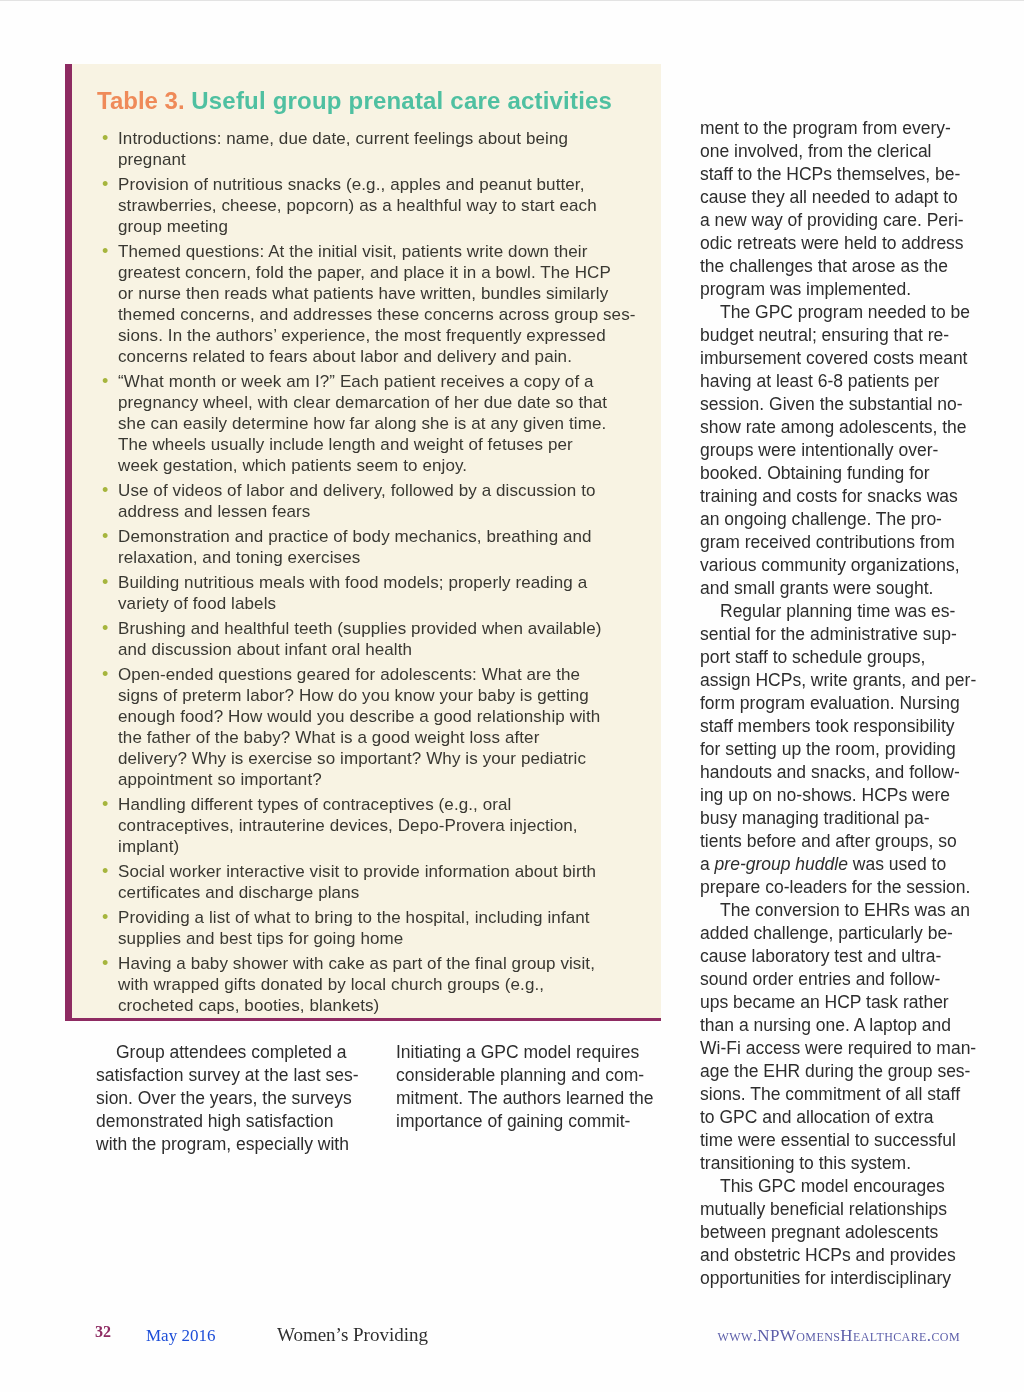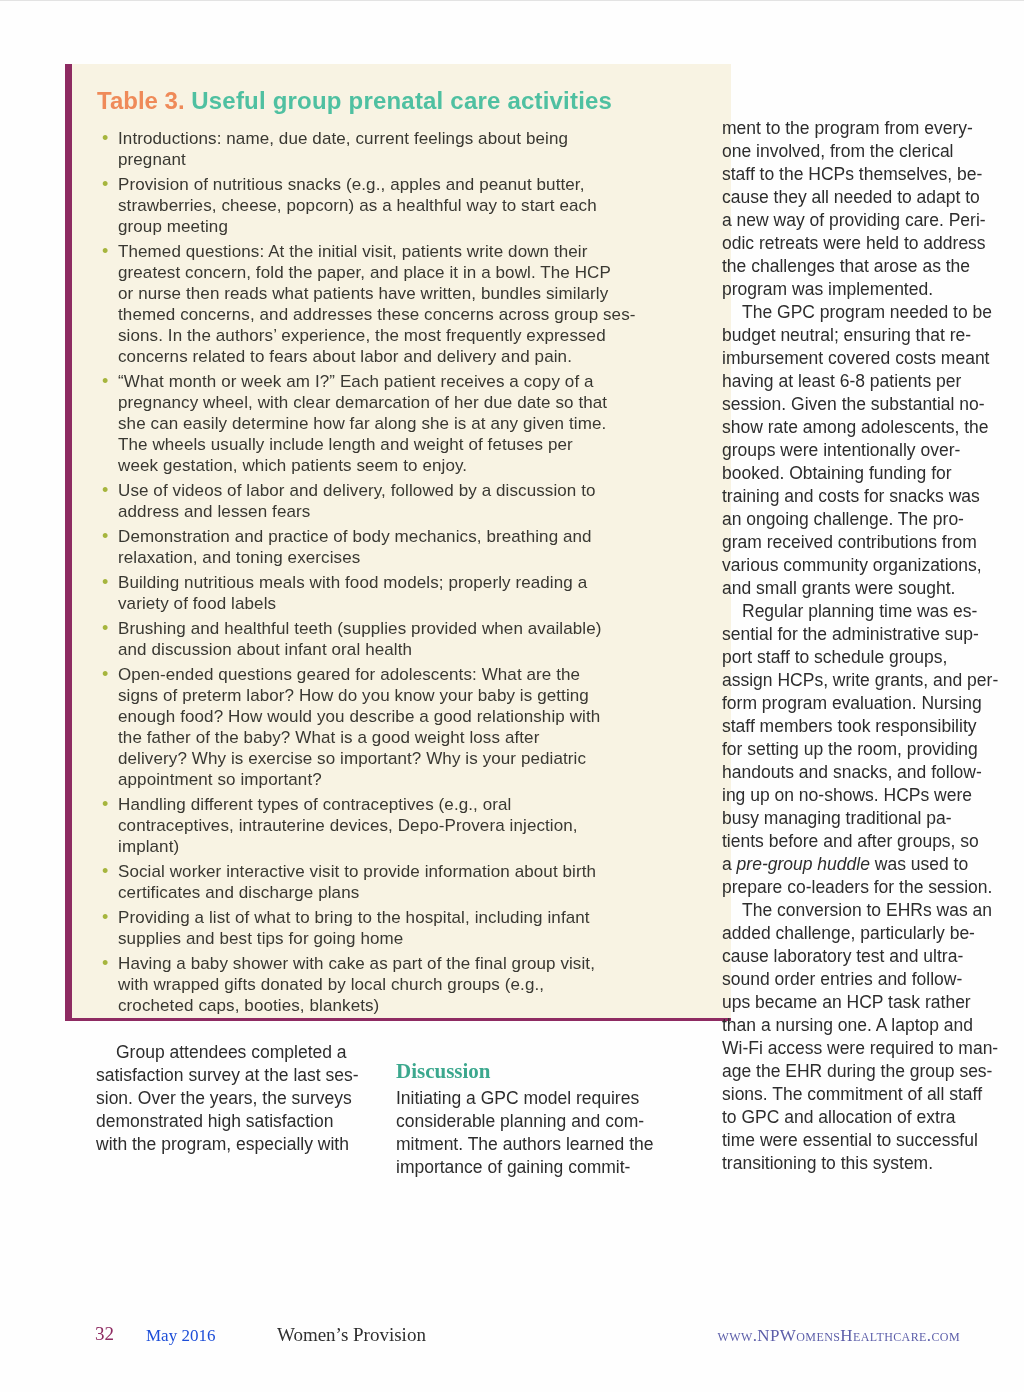--- a/index.html
+++ b/index.html
@@ -1,45 +1,45 @@
 <!DOCTYPE html>
 <html><head>
 <meta charset="utf-8">
 <style>
   html,body{margin:0;padding:0;background:#ffffff;}
   .page{position:relative;width:1024px;height:1392px;background:#fefefe;
         border-top:1px solid #e3e3e3;box-sizing:border-box;overflow:hidden;
         font-family:"Liberation Sans",sans-serif;}
 
   
-  .tablebox{position:absolute;left:65px;top:63px;width:666px;height:957px;
+  .tablebox{position:absolute;left:65px;top:63px;width:596px;height:957px;
             background:#f8f3e3;border-left:7px solid #8e2b62;border-bottom:3px solid #8e2b62;
             box-sizing:border-box;padding:22px 10px 0 25px;}
   .boxtitle{margin:0 0 12px 0;font-size:24px;line-height:30px;font-weight:bold;}
   .t-label{color:#ef8a59;}
   .t-text{color:#4fc0a1;font-weight:600;letter-spacing:.2px;}
   .items{list-style:none;margin:0;padding:0;}
   .items li{display:flex;margin:0 0 4px 0;}
   .bullet{flex:none;width:21px;color:#a6b53d;font-size:18px;line-height:21px;padding-left:5px;box-sizing:border-box;}
   .itext{flex:1;white-space:pre-line;color:#393832;font-size:17px;line-height:21px;letter-spacing:.1px;}
 
   
   .col{position:absolute;width:278px;color:#2d2d2d;font-size:17.5px;line-height:23px;}
   .col p{margin:0;white-space:pre-line;}
   .col p.indent{text-indent:20px;}
   .col-left{left:96px;top:1040px;}
   .col-mid{left:396px;top:1040px;}
-  .col-right{left:722px;top:116px;}
+  .col-right{left:700px;top:116px;}
   .disc{margin:17px 0 3px 0;font-family:"Liberation Serif",serif;font-weight:bold;
         color:#3ca88e;font-size:21px;line-height:26px;}
   .col i{font-style:italic;}
 
   
   .pgnum,.issue,.journal,.site{position:absolute;font-family:"Liberation Serif",serif;}
-  .pgnum{left:95px;top:1322px;font-size:19px;font-weight:normal;color:#8e2b62;}
+  .pgnum{left:95px;top:1322px;font-size:16px;font-weight:bold;color:#8e2b62;}
   .issue{left:146px;top:1325px;font-size:17px;color:#1d4ed8;}
   .journal{left:277px;top:1323px;font-size:19px;color:#2f2f2f;}
   .site{right:64px;top:1325px;font-size:17px;color:#5c5ea9;font-variant:small-caps;letter-spacing:.4px;}
 </style>
 </head>
 <body>
 
 <div class="page">
 
   <section class="tablebox">
@@ -129,21 +129,20 @@
 
   <section class="col col-left">
     <p class="indent">Group attendees completed a
 satisfaction survey at the last ses-
 sion. Over the years, the surveys
 demonstrated high satisfaction
 with the program, especially with</p>
   </section>
 
   <section class="col col-mid">
-    <h3 class="disc">Discussion</h3>
     <p>Initiating a GPC model requires
 considerable planning and com-
 mitment. The authors learned the
 importance of gaining commit-</p>
   </section>
 
   <section class="col col-right">
     <p>ment to the program from every-
 one involved, from the clerical
 staff to the HCPs themselves, be-
@@ -183,20 +182,25 @@
 cause laboratory test and ultra-
 sound order entries and follow-
 ups became an HCP task rather
 than a nursing one. A laptop and
 Wi-Fi access were required to man-
 age the EHR during the group ses-
 sions. The commitment of all staff
 to GPC and allocation of extra
 time were essential to successful
 transitioning to this system.</p>
+    <p class="indent">This GPC model encourages
+mutually beneficial relationships
+between pregnant adolescents
+and obstetric HCPs and provides
+opportunities for interdisciplinary</p>
   </section>
 
   <span class="pgnum">32</span>
   <span class="issue">May 2016</span>
-  <span class="journal">Women’s Provision</span>
+  <span class="journal">Women’s Providing</span>
   <span class="site">www.NPWomensHealthcare.com</span>
 
 </div>
 
 </body></html>

